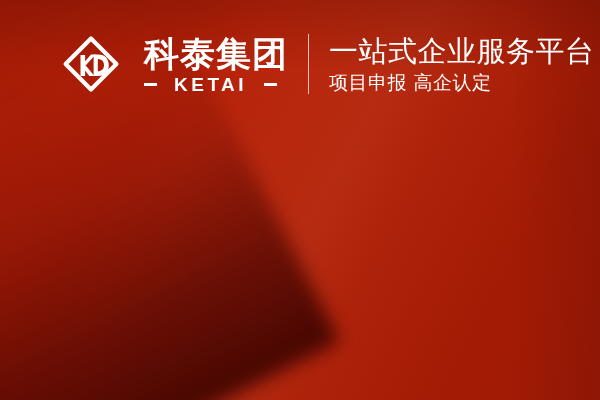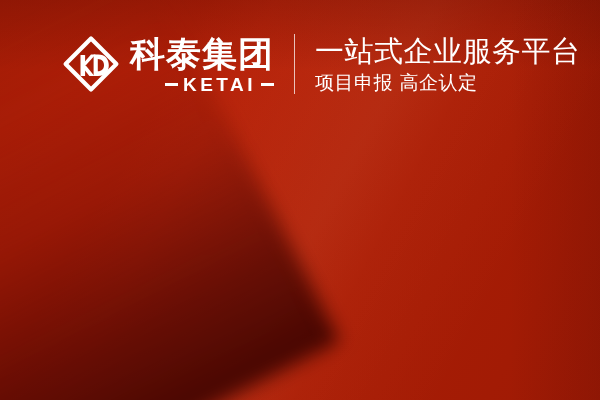--- a/index.html
+++ b/index.html
@@ -95,39 +95,39 @@
     display: flex;
     align-items: center;
   }
   .logo-mark {
     width: 58px;
     height: 58px;
     flex: 0 0 58px;
     display: block;
   }
   .logo-words {
-    margin-left: 10px;
+    margin-left: 24px;
     display: flex;
     flex-direction: column;
-    align-items: flex-end;
+    align-items: flex-start;
   }
   .logo-cn {
     color: #ffffff;
     font-family: "DejaVu Sans", "Liberation Sans", sans-serif;
     font-weight: 700;
     font-size: 35px;
     line-height: 40px;
     letter-spacing: 1px;
     white-space: nowrap;
   }
   .logo-en-row {
     display: flex;
     align-items: center;
     margin-top: 1px;
-    gap: 5px;
+    gap: 17px;
   }
   .logo-rule {
     height: 3px;
     background: #ffffff;
     flex: 1 1 auto;
     min-width: 13px;
   }
   .logo-en {
     color: #ffffff;
     font-family: "Liberation Sans", sans-serif;

